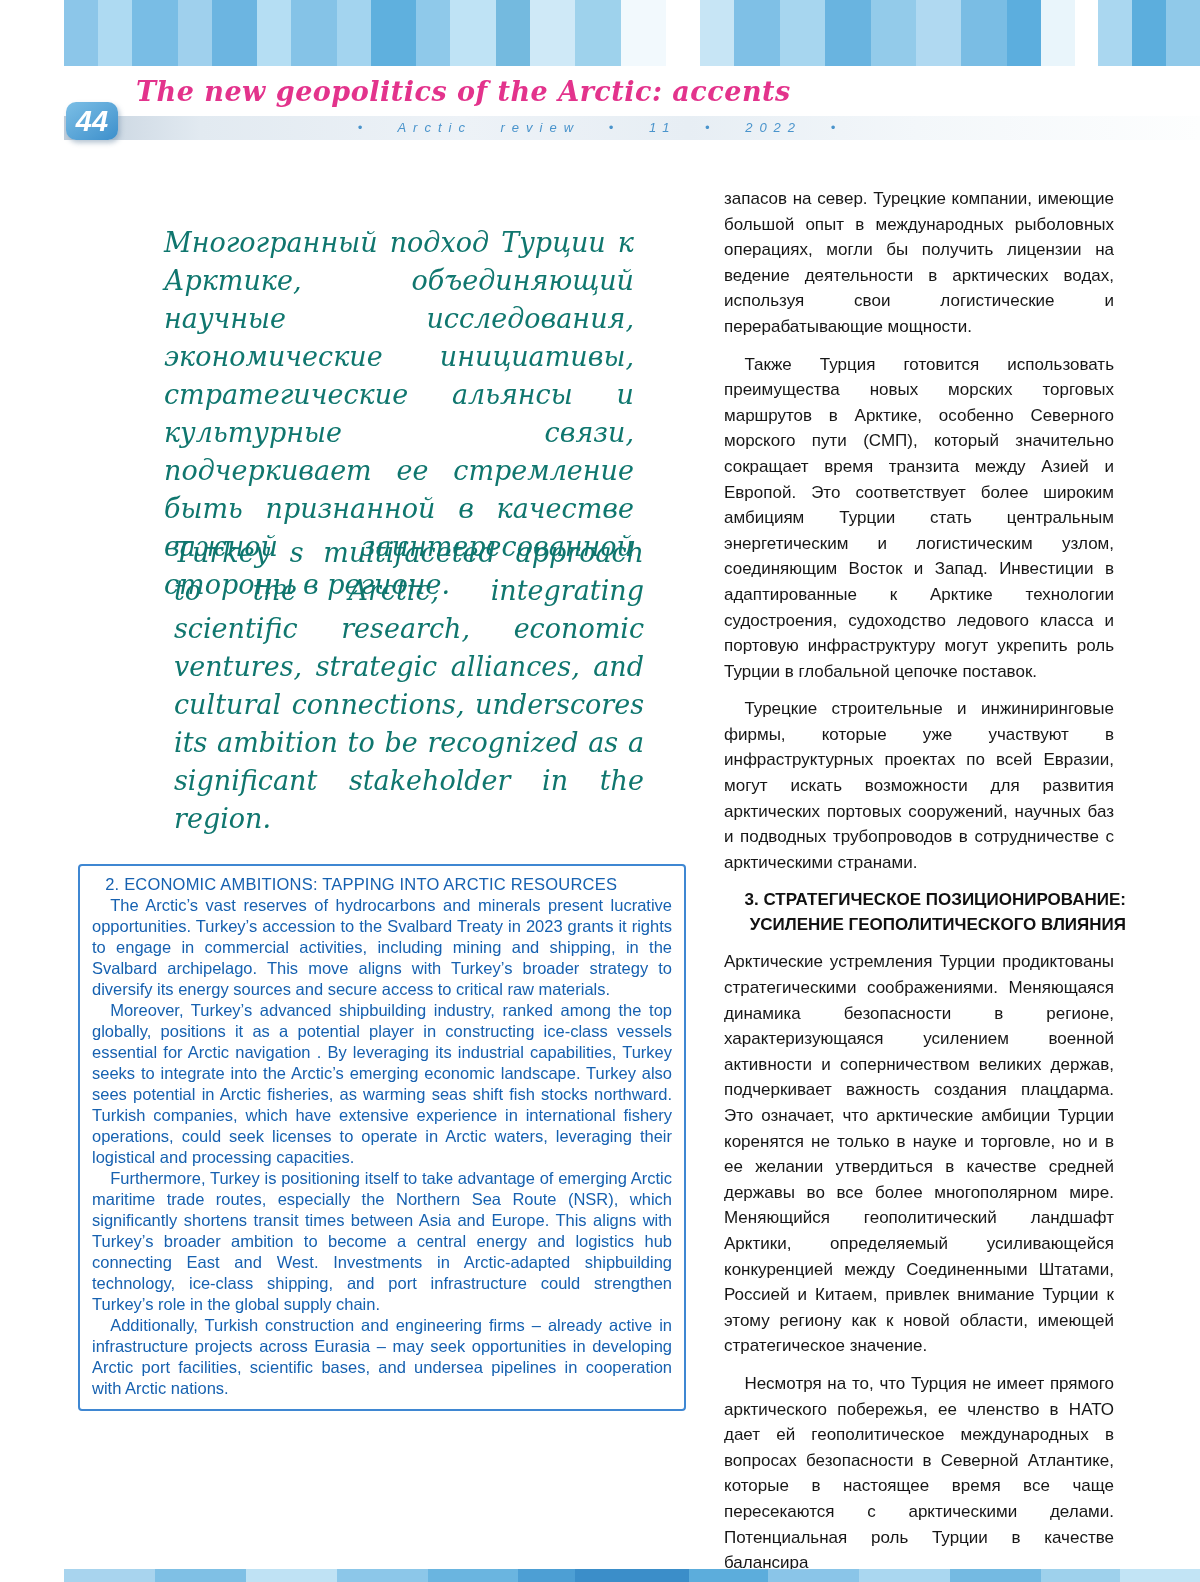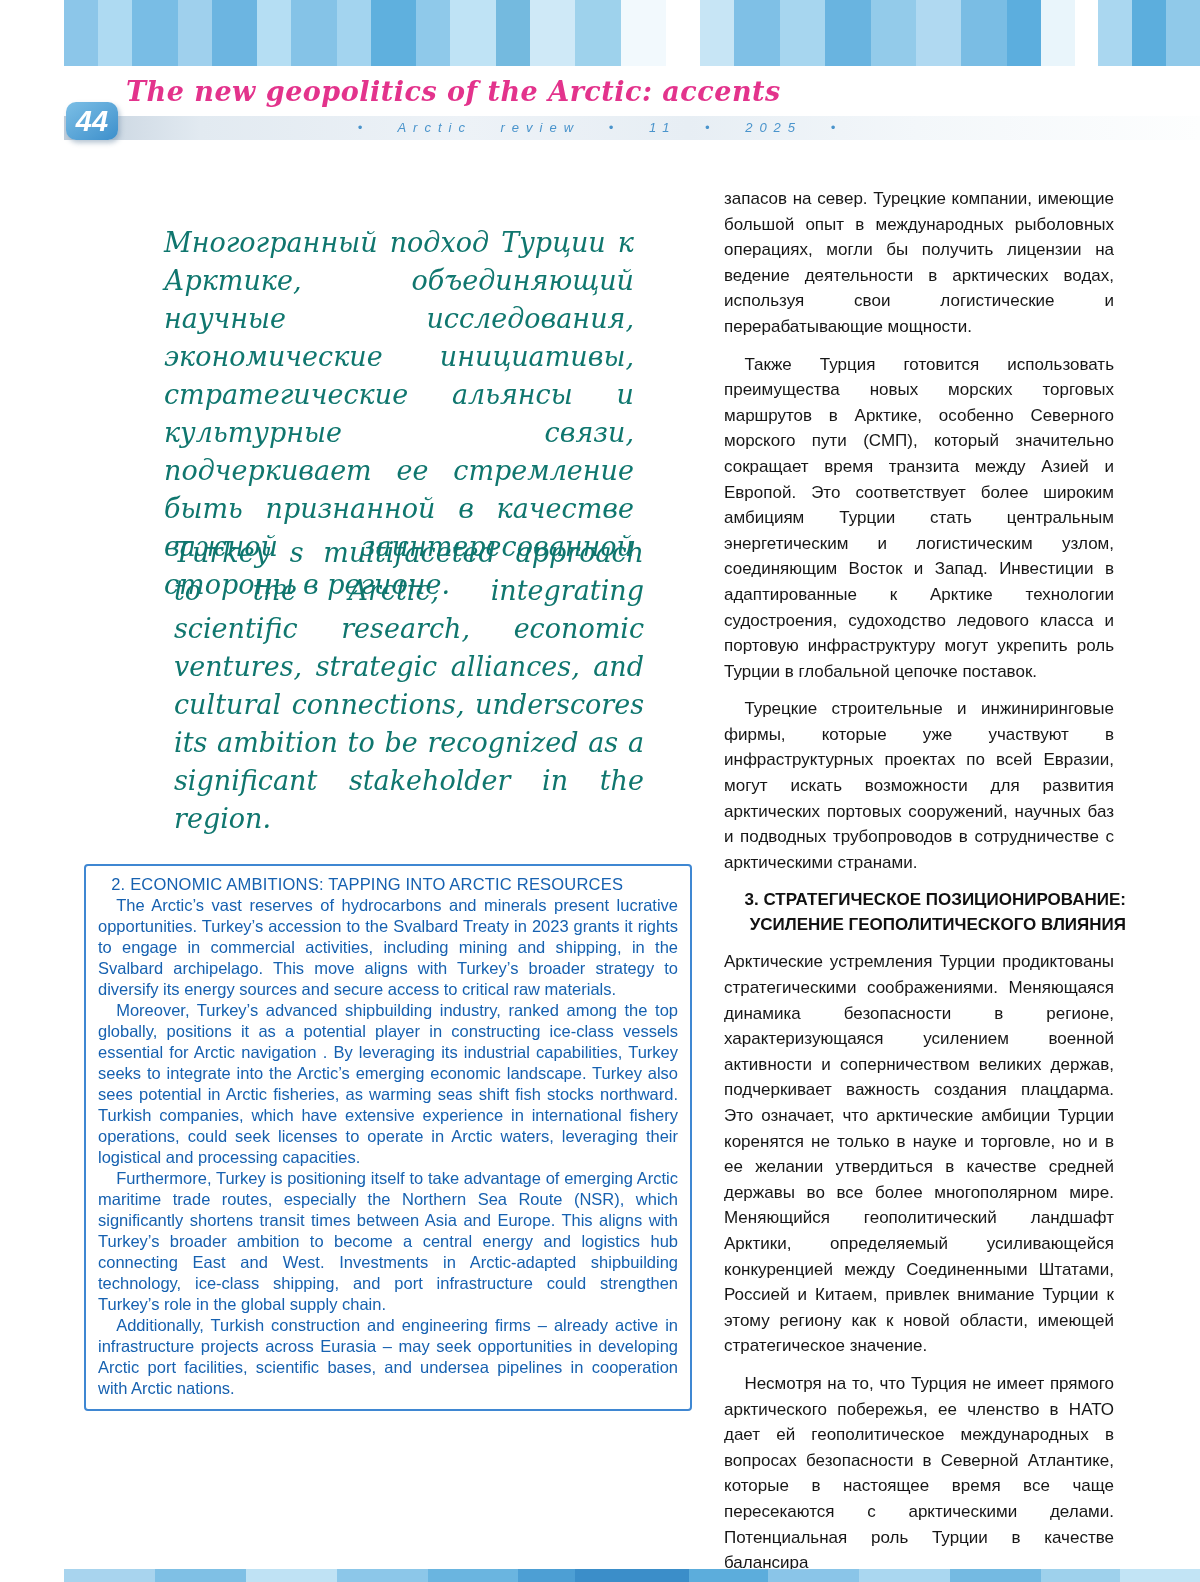--- a/index.html
+++ b/index.html
@@ -35,21 +35,21 @@
       #aad7f0 70%, #aad7f0 78%, #74bae2 78%, #74bae2 86%, #9ed1ec 86%, #9ed1ec 93%,
       #c2e4f5 93%, #c2e4f5 100%);
   }
 
   
   .journal-band {
     position:absolute; left:64px; right:0; top:116px; height:24px;
     background:linear-gradient(90deg,#c2cfdc 0%,#e2eaf1 12%,#edf2f7 35%,#e7eef4 55%,#f3f7fa 75%,#fdfefe 100%);
   }
   .article-title {
-    position:absolute; left:126px; top:76px;
+    position:absolute; left:136px; top:76px;
     font-family:"DejaVu Serif", serif;
     font-style:italic; font-weight:bold;
     font-size:27px; color:#e3338c; letter-spacing:0.5px;
     white-space:nowrap;
     text-align:center;
   }
   .page-badge {
     position:absolute; left:66px; top:102px; width:52px; height:38px;
     border-radius:10px;
     background:linear-gradient(145deg,#7cbfe6,#3d8fcb);
@@ -71,21 +71,21 @@
     position:absolute; left:164px; width:470px;
     font-family:"DejaVu Serif", serif; font-style:italic;
     color:#0f766e; font-size:27px; line-height:38px;
     text-align:justify;
   }
   .quote-ru { top:224px; }
   .quote-en { top:534px;margin-left:10px; }
 
   
   .econ-box {
-    position:absolute; left:84px; top:864px; width:608px;
+    position:absolute; left:78px; top:864px; width:608px;
     box-sizing:border-box;
     border:2px solid #3f87d2; border-radius:4px;
     padding:8px 12px 10px 12px;
     color:#1661b0; font-size:16.5px; line-height:21px;
     text-align:justify;
   }
   .econ-box p { margin:0; text-indent:1.1em; }
   .econ-box .box-heading { text-indent:0.8em; letter-spacing:0.2px; }
 
   
@@ -104,21 +104,21 @@
 </head>
 <body>
 
 <div class="banner-top"></div>
 
 <div class="journal-band"></div>
 <div class="article-title">The new geopolitics of the Arctic: accents</div>
 <div class="page-badge">
   <span>44</span>
 </div>
-<div class="journal-line">• Arctic review • 11 • 2025 •</div>
+<div class="journal-line">• Arctic review • 11 • 2022 •</div>
 
 <div class="quote quote-ru">Многогранный подход Турции к Арктике, объединяющий научные исследования, экономические инициативы, стратегические альянсы и культурные связи, подчеркивает ее стремление быть признанной в качестве важной заинтересованной стороны в регионе.</div>
 <div class="quote quote-en">Turkey s multifaceted approach to the Arctic, integrating scientific research, economic ventures, strategic alliances, and cultural connections, underscores its ambition to be recognized as a significant stakeholder in the region.</div>
 
 <div class="econ-box">
   <p class="box-heading">2. ECONOMIC AMBITIONS: TAPPING INTO ARCTIC RESOURCES</p>
   <p>The Arctic’s vast reserves of hydrocarbons and minerals present lucrative opportunities. Turkey’s accession to the Svalbard Treaty in 2023 grants it rights to engage in commercial activities, including mining and shipping, in the Svalbard archipelago. This move aligns with Turkey’s broader strategy to diversify its energy sources and secure access to critical raw materials.</p>
   <p>Moreover, Turkey’s advanced shipbuilding industry, ranked among the top globally, positions it as a potential player in constructing ice-class vessels essential for Arctic navigation . By leveraging its industrial capabilities, Turkey seeks to integrate into the Arctic’s emerging economic landscape. Turkey also sees potential in Arctic fisheries, as warming seas shift fish stocks northward. Turkish companies, which have extensive experience in international fishery operations, could seek licenses to operate in Arctic waters, leveraging their logistical and processing capacities.</p>
   <p>Furthermore, Turkey is positioning itself to take advantage of emerging Arctic maritime trade routes, especially the Northern Sea Route (NSR), which significantly shortens transit times between Asia and Europe. This aligns with Turkey’s broader ambition to become a central energy and logistics hub connecting East and West. Investments in Arctic-adapted shipbuilding technology, ice-class shipping, and port infrastructure could strengthen Turkey’s role in the global supply chain.</p>
   <p>Additionally, Turkish construction and engineering firms – already active in infrastructure projects across Eurasia – may seek opportunities in developing Arctic port facilities, scientific bases, and undersea pipelines in cooperation with Arctic nations.</p>

